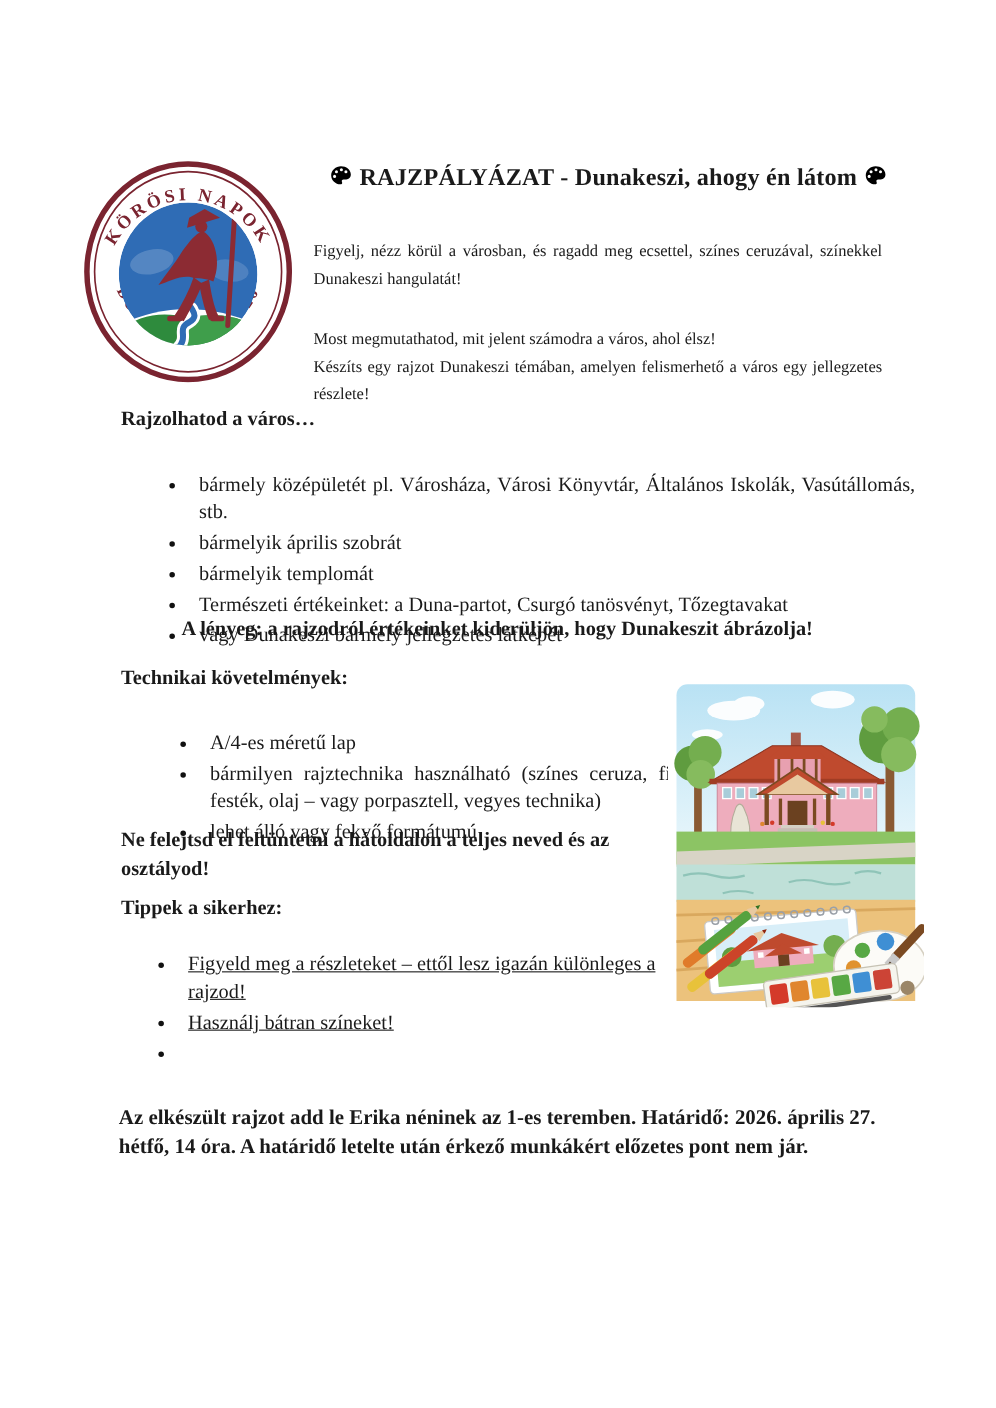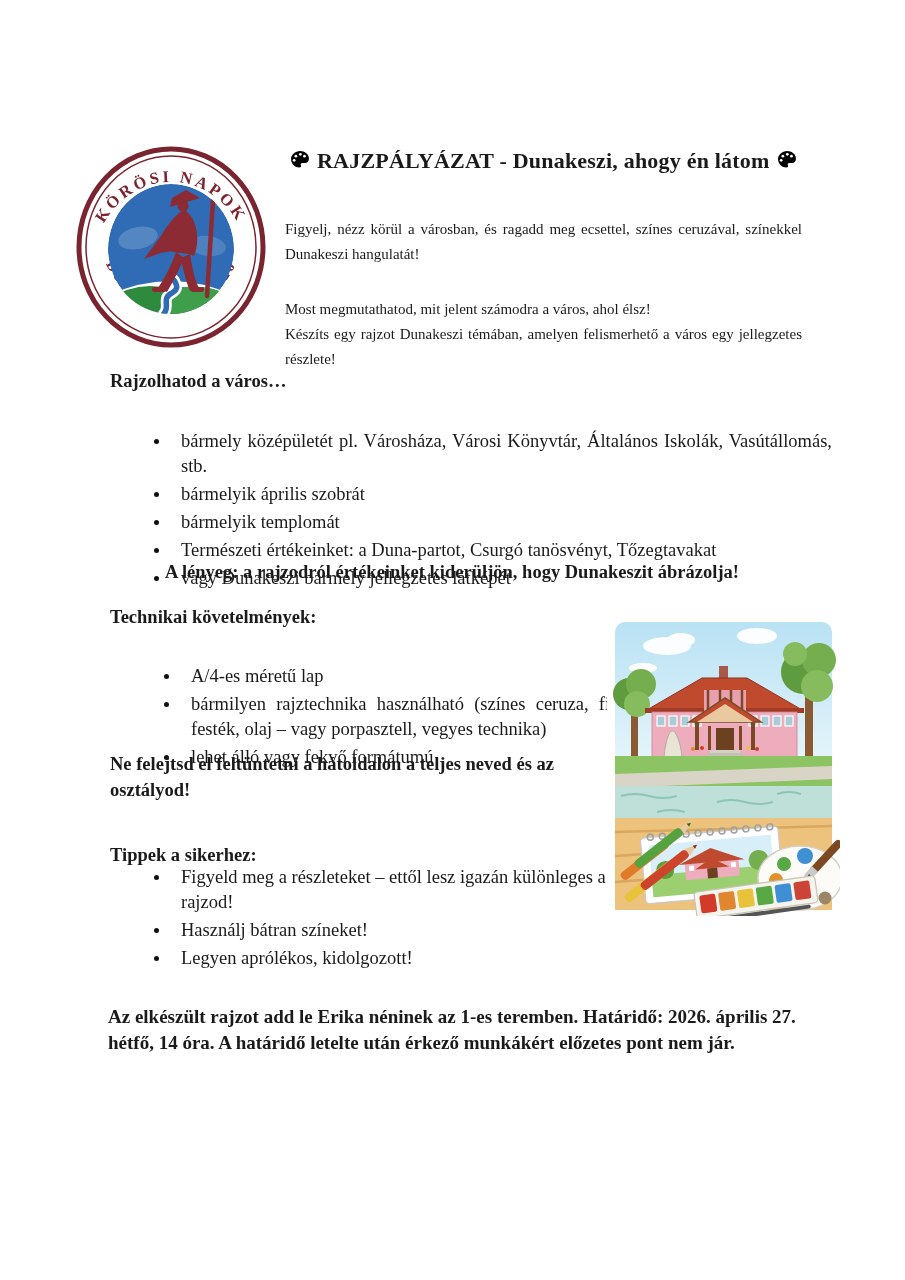--- a/index.html
+++ b/index.html
@@ -4,39 +4,39 @@
 <style>
   html,body{margin:0;padding:0;background:#ffffff;}
   .page{
     position:relative;width:905px;height:1280px;background:#ffffff;margin:0 auto;
     font-family:"Liberation Serif","DejaVu Serif",serif;color:#1a1a1a;overflow:hidden;
   }
   .abs{position:absolute;}
   
   .logo{left:76px;top:146px;width:190px;height:202px;}
   
-  .title{left:283px;top:148px;width:540px;font-size:22px;font-weight:bold;letter-spacing:.2px;white-space:nowrap;}
+  .title{left:283px;top:148px;width:540px;font-size:22px;font-weight:bold;letter-spacing:.2px;white-space:nowrap;text-align:center;}
   .title .pal{display:inline-block;vertical-align:-3px;margin:0 6px;}
   
   .para{left:285px;width:517px;font-size:15px;line-height:25px;text-align:justify;}
   .p1{top:202px;}
   .p2{top:261px;text-align:left;margin-top:36px;}
   .p3{top:307px;}
   .heading{font-size:18.5px;font-weight:bold;}
   .h-draw{left:110px;top:371px;}
   .h-tech{left:110px;top:607px;}
-  .h-tips{left:110px;top:816px;margin-top:29px;}
+  .h-tips{left:110px;top:816px;}
   ul.blist{list-style:none;margin:16px;padding:0;font-size:18.5px;line-height:25px;}
   ul.blist li{position:relative;padding-left:55px;margin:0 0 3px 0;}
   ul.blist li .bullet{position:absolute;left:28px;top:10px;width:5px;height:5px;border-radius:50%;background:#111;}
   .list-draw{left:110px;top:413px;width:706px;}
   .list-draw li{text-align:justify;}
   .list-tech{left:120px;top:648px;width:492px;}
   .list-tech li{text-align:justify;}
-  .list-tips{left:110px;top:849px;width:492px;}
+  .list-tips{left:100px;top:849px;width:492px;text-decoration:underline;}
   .emphasis{left:165px;top:562px;font-size:18.5px;font-weight:bold;white-space:nowrap;}
   .reminder{left:110px;top:751px;width:452px;font-size:18.5px;font-weight:bold;line-height:26px;}
   .footer{left:108px;top:1004px;width:690px;font-size:19px;font-weight:bold;line-height:26px;}
   .illu{left:607px;top:616px;width:233px;height:300px;border-radius:10px;overflow:hidden;}
 </style>
 </head>
 <body>
 
 <div class="page">
 
@@ -119,21 +119,21 @@
     <li><span class="bullet"></span><span>A/4-es méretű lap</span></li>
     <li><span class="bullet"></span><span>bármilyen rajztechnika használható (színes ceruza, filc, festék, olaj – vagy porpasztell, vegyes technika)</span></li>
     <li><span class="bullet"></span><span>lehet álló vagy fekvő formátumú</span></li>
   </ul>
   <div class="abs reminder">Ne felejtsd el feltüntetni a hátoldalon a teljes neved és az osztályod!</div>
 
   <div class="abs heading h-tips">Tippek a sikerhez:</div>
   <ul class="abs blist list-tips">
     <li><span class="bullet"></span><span>Figyeld meg a részleteket – ettől lesz igazán különleges a rajzod!</span></li>
     <li><span class="bullet"></span><span>Használj bátran színeket!</span></li>
-    <li><span class="bullet"></span><span>Legyen aprólékos, kidolgozott!</span></li>
+    <li><span class="bullet"></span></li>
   </ul>
 
   <div class="abs illu">
     <svg width="233" height="300" viewBox="0 0 233 300">
       <defs>
         <linearGradient id="sky" x1="0" y1="0" x2="0" y2="1">
           <stop offset="0" stop-color="#b9e2f4"></stop>
             <stop offset="1" stop-color="#e8f6fb"></stop>
         </linearGradient>
       </defs>

